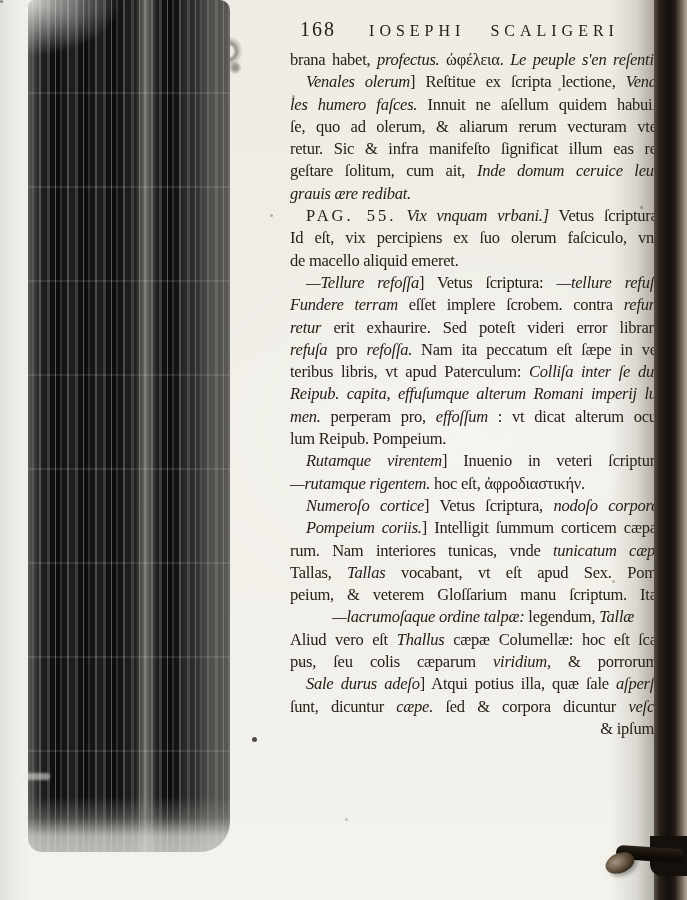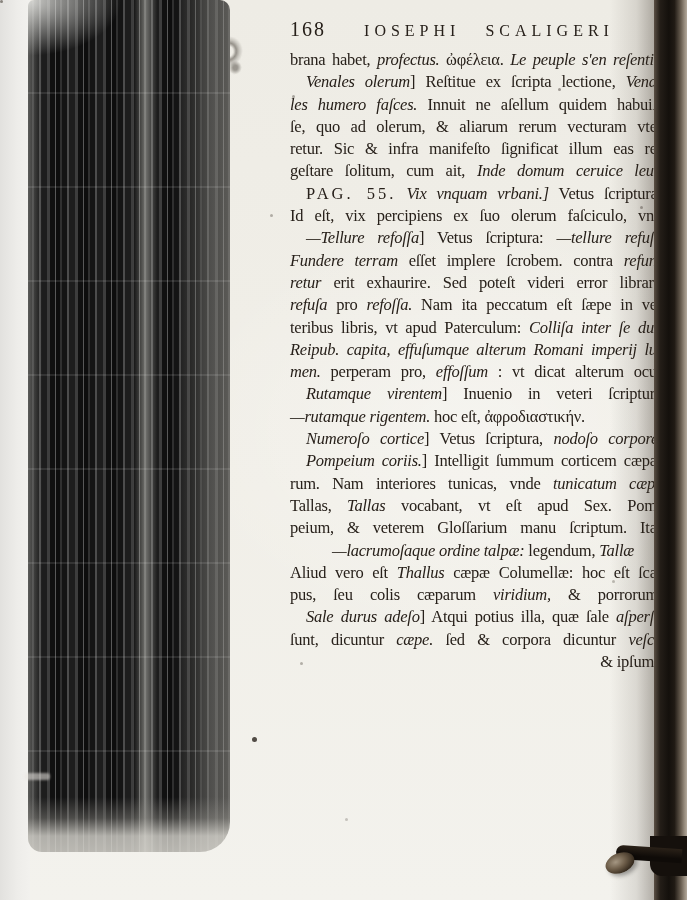--- a/index.html
+++ b/index.html
@@ -61,21 +61,21 @@
       640px 206px 0 0 rgba(60,52,44,0.4),
       300px 662px 0 0 rgba(60,52,44,0.35),
       612px 580px 0 0 rgba(60,52,44,0.3),
       345px 818px 0 0 rgba(60,52,44,0.25);
   }
   
   .text-col{
     position:absolute;left:290px;top:18px;width:372px;z-index:2;
     color:#27201a;
   }
-  .header-row{display:flex;align-items:baseline;height:26px;}
+  .header-row{display:flex;align-items:baseline;height:26px;margin-left:10px;}
   .pagenum{font-size:20px;letter-spacing:2px;}
   .running-title{
     flex:1;text-align:center;font-size:16px;letter-spacing:5px;word-spacing:16px;
     padding-right:10px;
   }
   .body-lines{margin-top:5px;font-size:16.5px;line-height:22.3px;letter-spacing:-0.25px;}
   .line{height:22.3px;}
   .line.j{text-align:justify;text-align-last:justify;}
   .line.right{text-align:right;padding-right:8px;}
   .line .i{font-style:italic;}
@@ -122,29 +122,32 @@
     <span class="pagenum">168</span>
     <span class="running-title">IOSEPHI SCALIGERI</span>
   </div>
   <div class="body-lines">
       <div class="line j" style="padding-left: 0px;"><span class="r">brana habet, </span><span class="i">profectus.</span><span class="r"> ὠφέλεια. </span><span class="i">Le peuple s'en reſentit.</span></div>
       <div class="line j" style="padding-left: 16px;"><span class="i">Venales olerum</span><span class="r">] Reſtitue ex ſcripta lectione, </span><span class="i">Vena-</span></div>
       <div class="line j" style="padding-left: 0px;"><span class="i">les humero faſces.</span><span class="r"> Innuit ne aſellum quidem habuiſ-</span></div>
       <div class="line j" style="padding-left: 0px;"><span class="r">ſe, quo ad olerum, &amp; aliarum rerum vecturam vte-</span></div>
       <div class="line j" style="padding-left: 0px;"><span class="r">retur. Sic &amp; infra manifeſto ſignificat illum eas re-</span></div>
       <div class="line j" style="padding-left: 0px;"><span class="r">geſtare ſolitum, cum ait, </span><span class="i">Inde domum ceruice leui,</span></div>
+      <div class="line" style="padding-left: 0px;"><span class="i">grauis ære redibat.</span></div>
       <div class="line j" style="padding-left: 16px;"><span class="sc">PAG. 55.</span><span class="i"> Vix vnquam vrbani.]</span><span class="r"> Vetus ſcriptura:</span></div>
       <div class="line j" style="padding-left: 0px;"><span class="r">Id eſt, vix percipiens ex ſuo olerum faſciculo, vnd</span></div>
+      <div class="line" style="padding-left: 0px;"><span class="r">de macello aliquid emeret.</span></div>
       <div class="line j" style="padding-left: 16px;"><span class="i">—Tellure refoſſa</span><span class="r">] Vetus ſcriptura: </span><span class="i">—tellure refuſa</span></div>
       <div class="line j" style="padding-left: 0px;"><span class="i">Fundere terram</span><span class="r"> eſſet implere ſcrobem. contra </span><span class="i">refun-</span></div>
       <div class="line j" style="padding-left: 0px;"><span class="i">retur</span><span class="r"> erit exhaurire. Sed poteſt videri error librari,</span></div>
       <div class="line j" style="padding-left: 0px;"><span class="i">refuſa</span><span class="r"> pro </span><span class="i">refoſſa.</span><span class="r"> Nam ita peccatum eſt ſæpe in ve-</span></div>
       <div class="line j" style="padding-left: 0px;"><span class="r">teribus libris, vt apud Paterculum: </span><span class="i">Colliſa inter ſe duo</span></div>
       <div class="line j" style="padding-left: 0px;"><span class="i">Reipub. capita, effuſumque alterum Romani imperij lu-</span></div>
       <div class="line j" style="padding-left: 0px;"><span class="i">men.</span><span class="r"> perperam pro, </span><span class="i">effoſſum</span><span class="r"> : vt dicat alterum ocu-</span></div>
+      <div class="line" style="padding-left: 0px;"><span class="r">lum Reipub. Pompeium.</span></div>
       <div class="line j" style="padding-left: 16px;"><span class="i">Rutamque virentem</span><span class="r">] Inuenio in veteri ſcriptura</span></div>
       <div class="line" style="padding-left: 0px;"><span class="i">—rutamque rigentem.</span><span class="r"> hoc eſt, ἀφροδιαστικήν.</span></div>
       <div class="line j" style="padding-left: 16px;"><span class="i">Numeroſo cortice</span><span class="r">] Vetus ſcriptura, </span><span class="i">nodoſo corpore.</span></div>
       <div class="line j" style="padding-left: 16px;"><span class="i">Pompeium coriis.</span><span class="r">] Intelligit ſummum corticem cæpa-</span></div>
       <div class="line j" style="padding-left: 0px;"><span class="r">rum. Nam interiores tunicas, vnde </span><span class="i">tunicatum cæpe</span></div>
       <div class="line j" style="padding-left: 0px;"><span class="r">Tallas, </span><span class="i">Tallas</span><span class="r"> vocabant, vt eſt apud Sex. Pom-</span></div>
       <div class="line j" style="padding-left: 0px;"><span class="r">peium, &amp; veterem Gloſſarium manu ſcriptum. Ita-</span></div>
       <div class="line" style="padding-left: 42px;"><span class="i">—lacrumoſaque ordine talpæ:</span><span class="r"> legendum, </span><span class="i">Tallæ</span></div>
       <div class="line j" style="padding-left: 0px;"><span class="r">Aliud vero eſt </span><span class="i">Thallus</span><span class="r"> cæpæ Columellæ: hoc eſt ſca-</span></div>
       <div class="line j" style="padding-left: 0px;"><span class="r">pus, ſeu colis cæparum </span><span class="i">viridium,</span><span class="r"> &amp; porrorum.</span></div>

